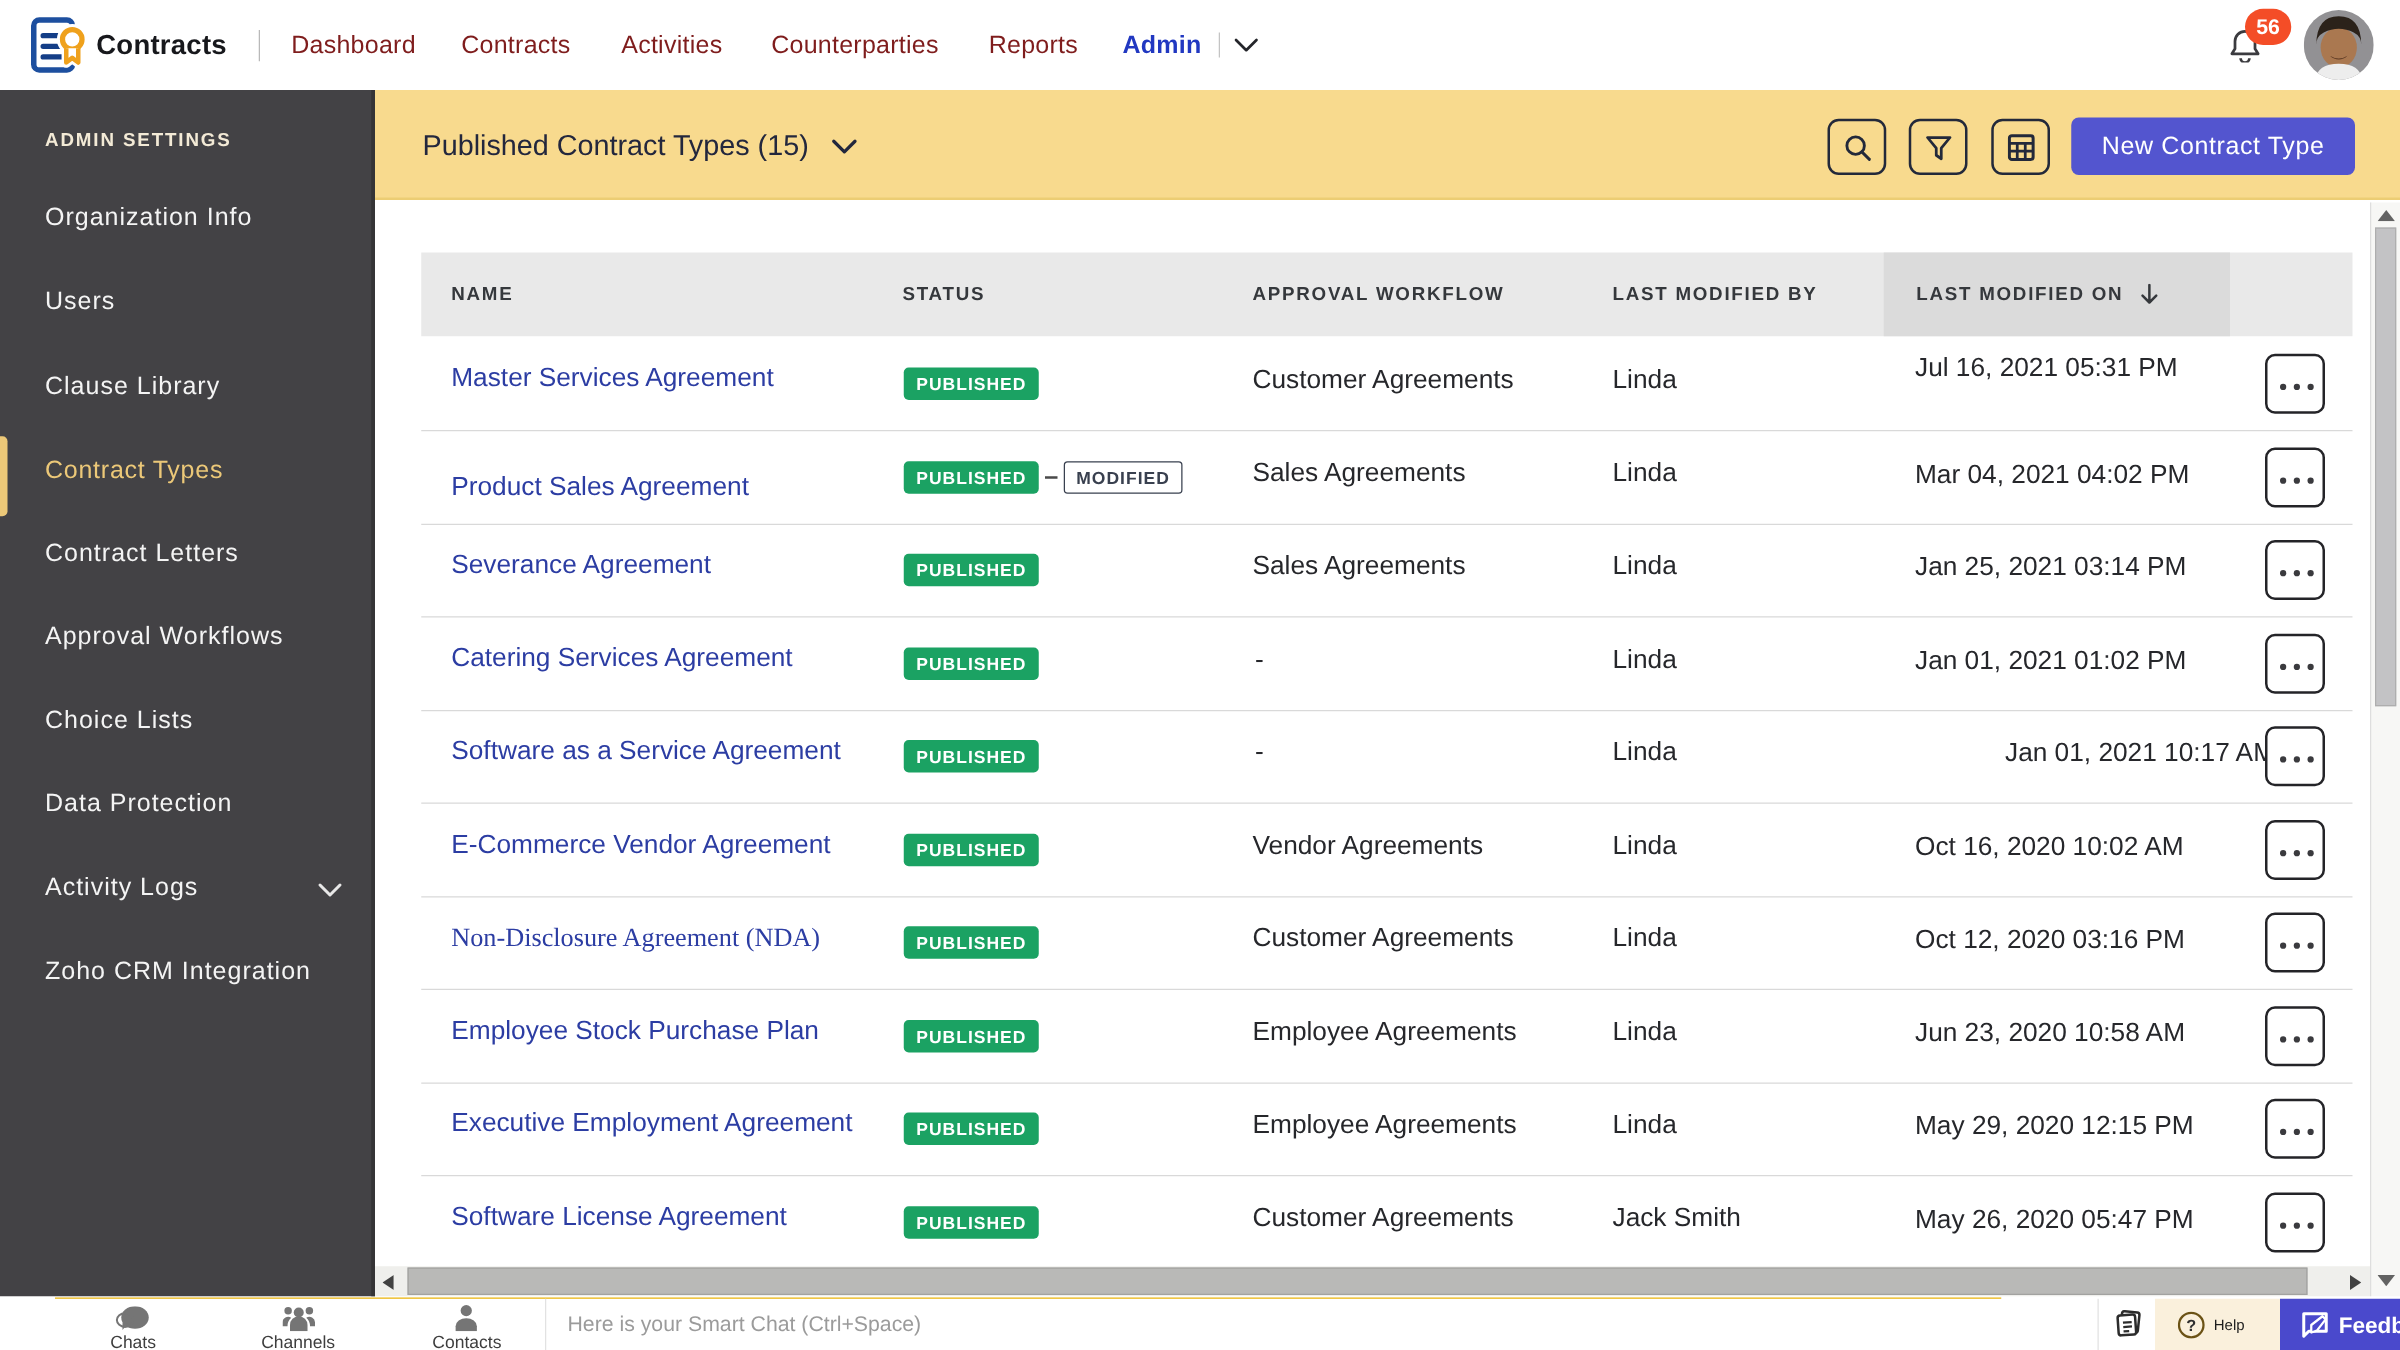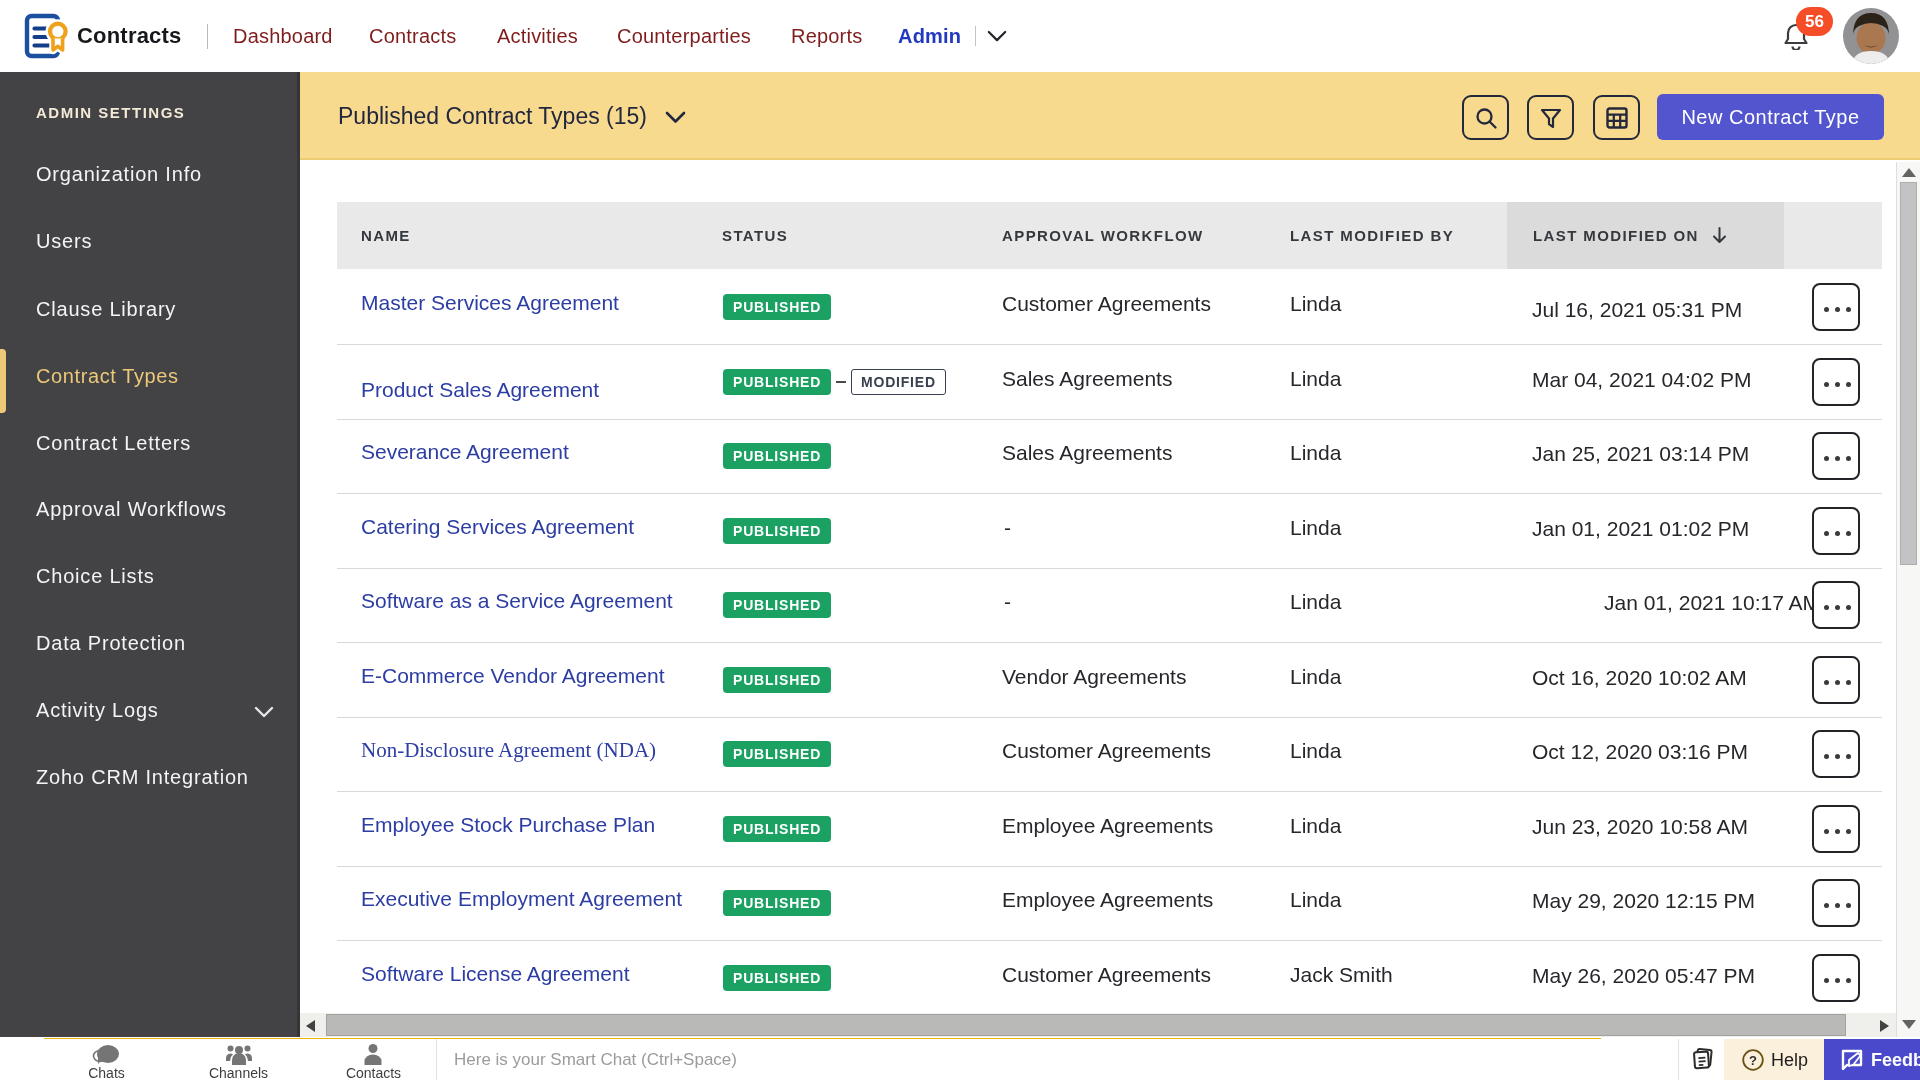--- a/index.html
+++ b/index.html
@@ -119,21 +119,21 @@
   <div class="hlabel" style="left:990px; top:40px;">LAST MODIFIED BY</div>
   <div class="hlabel" style="left:702px; top:40px;">APPROVAL WORKFLOW</div>
   <div class="hlabel" style="left:1233px; top:40px;">LAST MODIFIED ON</div>
   <svg class="abs" style="left:1412px; top:65px;" width="15" height="17" viewBox="0 0 15 17">
     <path d="M7.5 1 v13 M2 9.5 l5.5 5.5 5.5-5.5" fill="none" stroke="#35383c" stroke-width="2" stroke-linecap="round" stroke-linejoin="round"></path>
   </svg>
     <div class="row-link" style="left:61px; top:129px;">Master Services Agreement</div>
     <div class="badge" style="left:423px; top:132px;">PUBLISHED</div>
     <div class="cell" style="left:702px; top:130px;">Customer Agreements</div>
     <div class="cell" style="left:990px; top:130px;">Linda</div>
-    <div class="cell" style="left:1232px; top:136px;">Jul 16, 2021 05:31 PM</div>
+    <div class="cell" style="left:1232px; top:121px;">Jul 16, 2021 05:31 PM</div>
     <div class="dots-btn" style="top:121px;">
       <i style="left:10px;"></i>
       <i style="left:21px;"></i>
       <i style="left:32px;"></i>
     </div>
     <div class="divider" style="top:182px;"></div>
     <div class="row-link" style="left:61px; top:216px;">Product Sales Agreement</div>
     <div class="badge" style="left:423px; top:206.5px;">PUBLISHED</div>
     <div class="abs" style="left:536px; top:218.5px; width:10px; height:2px; background:#4a4a4a;"></div>
     <div class="abs" style="left:551px; top:206.5px; height:26px; border:1px solid #39404f; border-radius:3px; font-size:14px; font-weight:700; letter-spacing:.8px; color:#39404f; line-height:24px; padding:0 9px;">MODIFIED</div>
@@ -281,20 +281,20 @@
   <svg class="abs" style="left:1647px; top:9px;" width="24" height="24" viewBox="0 0 24 24">
     <rect x="6" y="1.5" width="14" height="16" rx="2" transform="rotate(6 13 9)" fill="#fff" stroke="#2c2c2c" stroke-width="2"></rect>
     <rect x="3.5" y="4" width="14" height="16" rx="2" transform="rotate(-4 10 12)" fill="#fff" stroke="#2c2c2c" stroke-width="2"></rect>
     <path d="M7.5 10 h7 M7.5 13.5 h7 M7.5 17 h4.5" stroke="#2c2c2c" stroke-width="1.8" transform="rotate(-4 10 12)"></path>
   </svg>
   <div class="abs" style="left:1680px; top:0; width:100px; height:42px; background:#faf0dc;"></div>
   <svg class="abs" style="left:1698px; top:10px;" width="22" height="22" viewBox="0 0 22 22">
     <circle cx="11" cy="11" r="9.8" fill="none" stroke="#6b5215" stroke-width="1.8"></circle>
     <text x="11" y="16" text-anchor="middle" font-size="13" font-weight="700" fill="#2d2d2d" font-family="Liberation Sans, sans-serif">?</text>
   </svg>
-  <div class="abs" style="left:1727px; top:0; height:42px; line-height:42px; font-size:18px; color:#1d1d1d;">Help</div>
+  <div class="abs" style="left:1727px; top:0; height:42px; line-height:42px; font-size:12px; color:#1d1d1d;">Help</div>
   <div class="abs" style="left:1780px; top:0; width:140px; height:42px; background:#4a49cc;"></div>
   <svg class="abs" style="left:1797px; top:10px;" width="24" height="23" viewBox="0 0 24 23">
     <path d="M2 2 h18 v14 h-14 l-4 4 z" fill="none" stroke="#fff" stroke-width="2.4" stroke-linejoin="round"></path>
     <path d="M8 11 l9 -7 2.5 2.5 -7 9 -4.5 1.5 z" fill="#4a49cc" stroke="#fff" stroke-width="1.8" stroke-linejoin="round"></path>
   </svg>
   <div class="abs" style="left:1827px; top:0; height:42px; line-height:42px; font-size:18px; font-weight:700; color:#fff;">Feedback</div>
 </div>
 
 </body></html>

